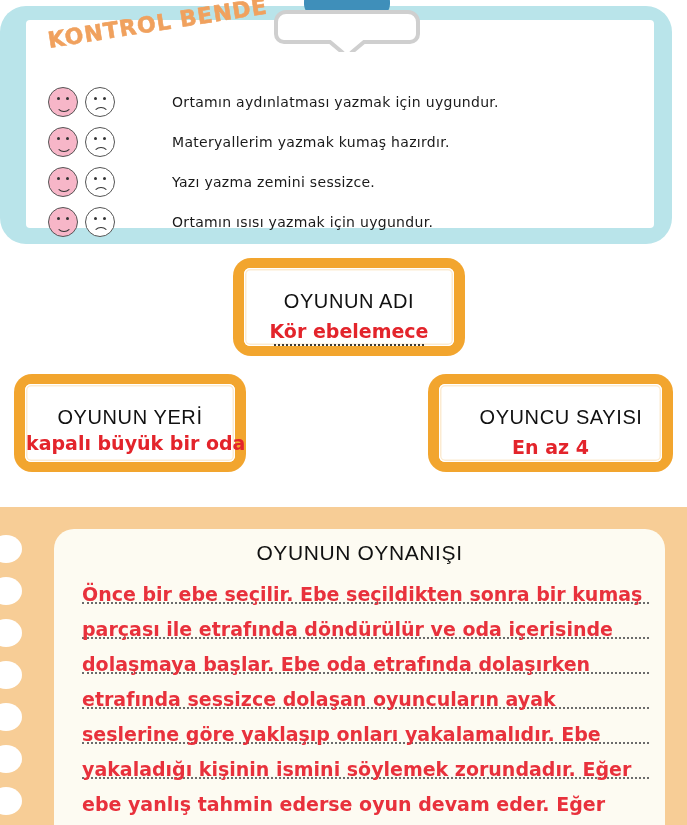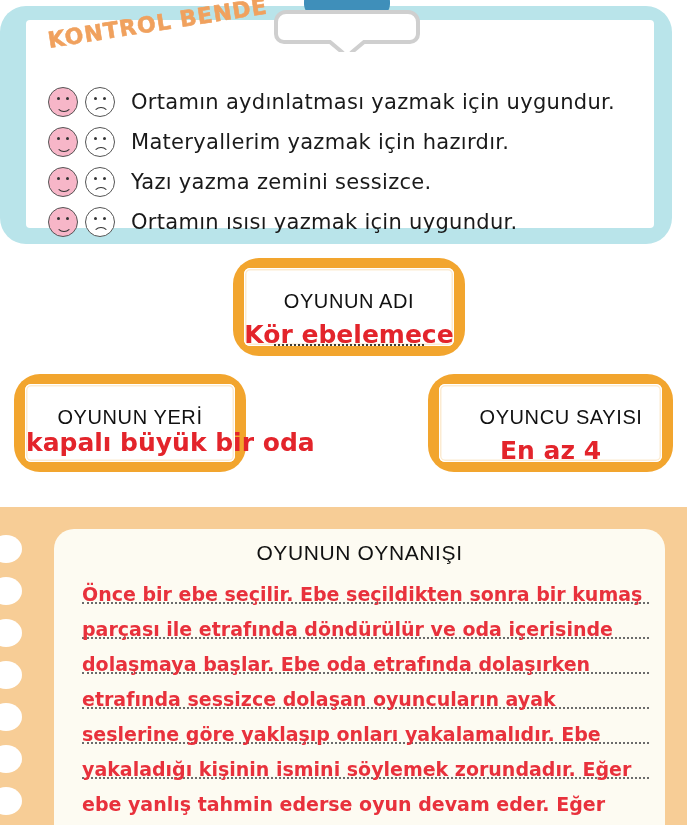--- a/index.html
+++ b/index.html
@@ -132,39 +132,40 @@
     border-radius: 0 0 14px 14px;
   }
   .face.sad .mouth {
     top: 19px;
     border-radius: 14px 14px 0 0;
     border-bottom-color: transparent;
     border-top-color: #333;
   }
   .check-text {
     font-family: "DejaVu Sans", sans-serif;
-    font-size: 21px;
+    font-size: 14px;
     color: #1a1a1a;
     letter-spacing: 0.3px;
     white-space: nowrap;
+    margin-left: 41px;
   }
 
   
   .mid {
     position: absolute;
     left: 0;
     top: 248px;
     width: 687px;
     height: 252px;
     background: #ffffff;
   }
   .obox {
     position: absolute;
     background: #f2a52e;
-    border-radius: 26px;
+    border-radius: 18px;
     box-sizing: border-box;
   }
   .obox-inner {
     position: absolute;
     left: 11px;
     top: 10px;
     right: 11px;
     bottom: 10px;
     background: #ffffff;
     border-radius: 6px;
@@ -191,21 +192,21 @@
     font-family: "Liberation Sans", sans-serif;
     font-size: 20px;
     font-weight: 300;
     color: #111111;
     letter-spacing: 0.6px;
     white-space: nowrap;
   }
   .obox-value {
     position: absolute;
     font-family: "DejaVu Sans", sans-serif;
-    font-size: 25px;
+    font-size: 19px;
     font-weight: bold;
     color: #e3242b;
     white-space: nowrap;
     z-index: 3;
   }
   .dotline {
     position: absolute;
     height: 0;
     border-bottom: 2px dotted #3a3a3a;
     z-index: 1;
@@ -329,21 +330,21 @@
       <span class="face happy">
         <span class="eye l"></span>
           <span class="eye r"></span>
           <span class="mouth"></span>
       </span>
       <span class="face sad">
         <span class="eye l"></span>
           <span class="eye r"></span>
           <span class="mouth"></span>
       </span>
-      <span class="check-text">Materyallerim yazmak için hazırdır.</span>
+      <span class="check-text">Materyallerim yazmak kumaş hazırdır.</span>
     </div>
     <div class="check-row">
       <span class="face happy">
         <span class="eye l"></span>
           <span class="eye r"></span>
           <span class="mouth"></span>
       </span>
       <span class="face sad">
         <span class="eye l"></span>
           <span class="eye r"></span>

